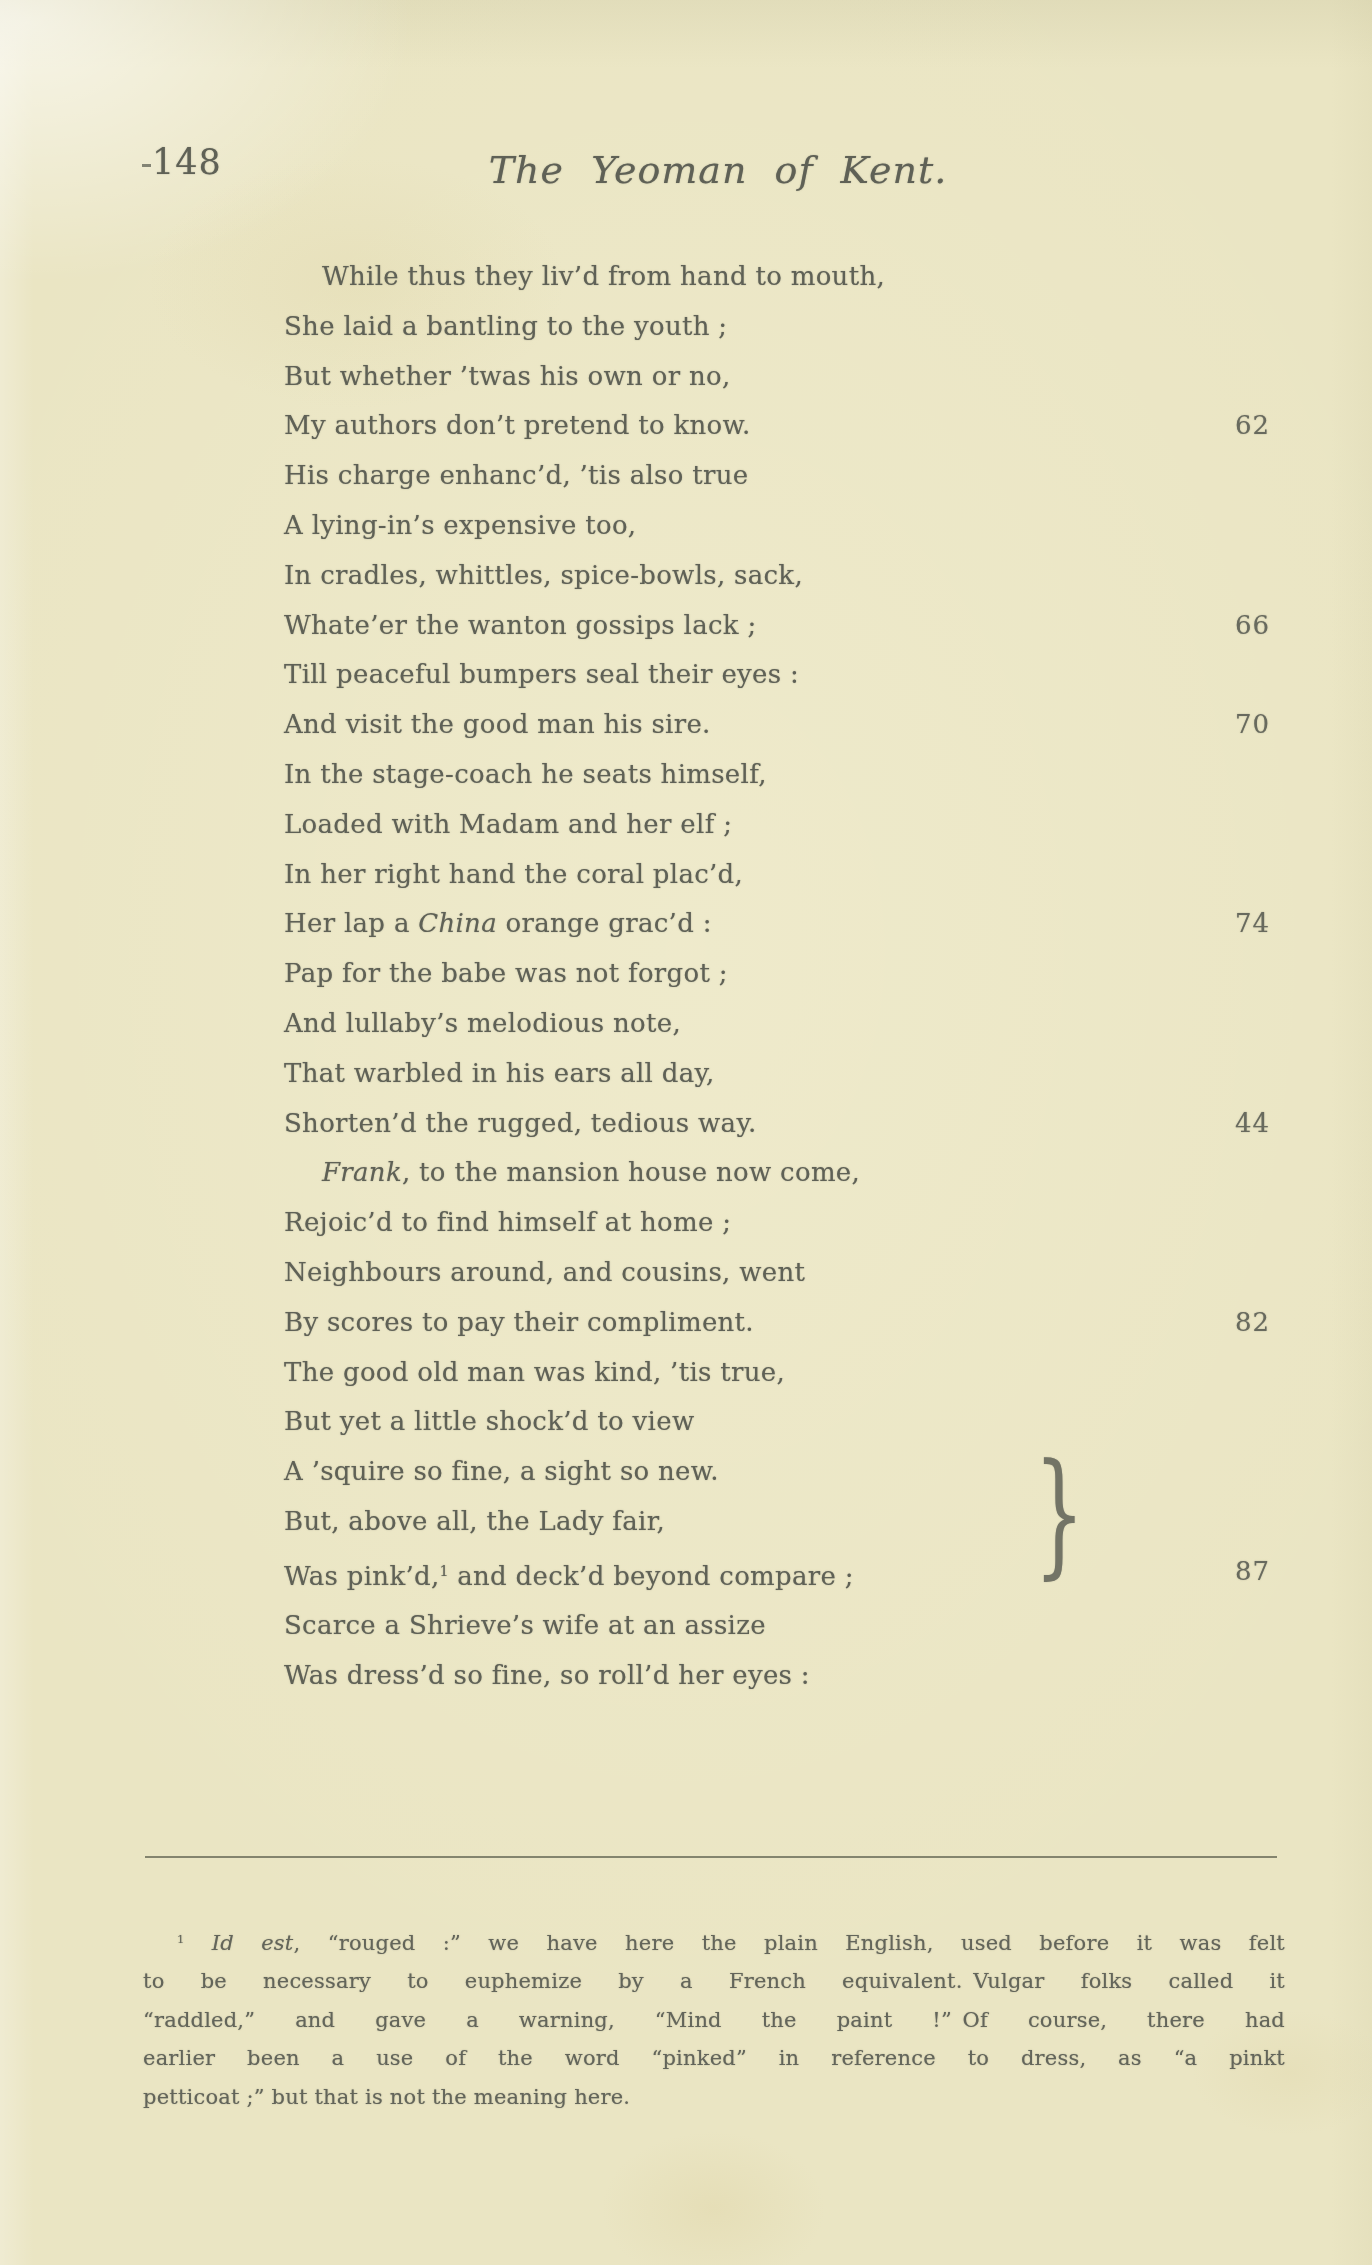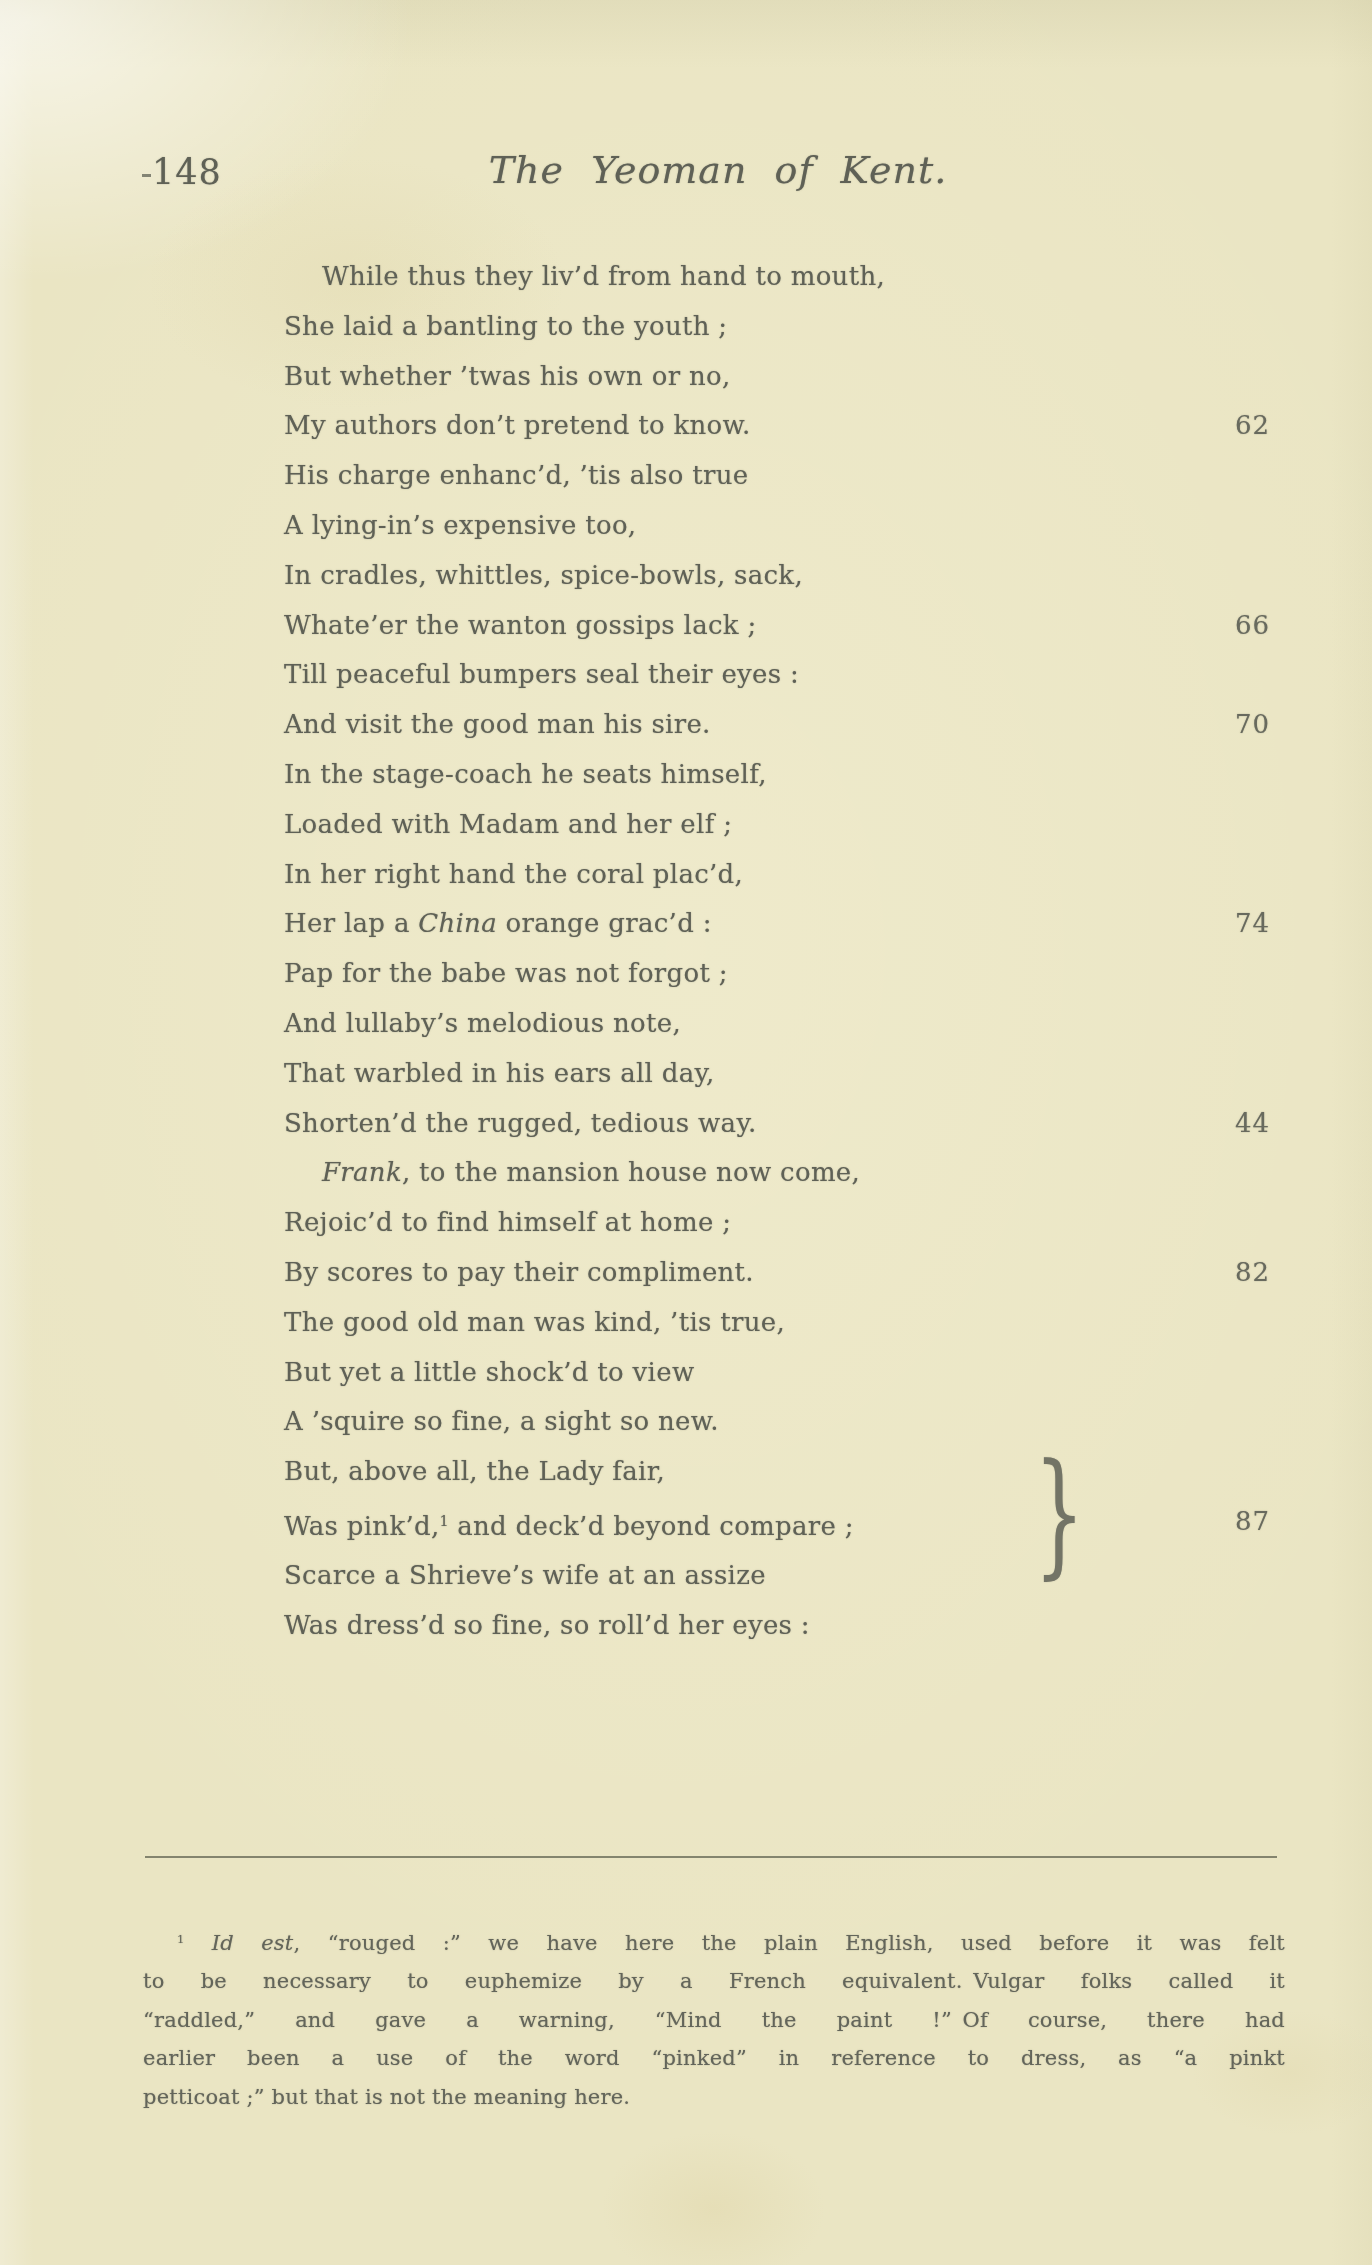--- a/index.html
+++ b/index.html
@@ -15,21 +15,21 @@
       linear-gradient(180deg, rgba(200,196,158,0.28) 0%, rgba(200,196,158,0) 3%),
       linear-gradient(90deg, rgba(255,255,255,0.25) 0%, rgba(255,255,255,0) 2.5%),
       linear-gradient(270deg, rgba(215,210,172,0.25) 0%, rgba(215,210,172,0) 3%);
     font-family:"DejaVu Serif", "Liberation Serif", serif;
     color:#5f6156;
   }
   .soft{ text-shadow:0 0 1.3px rgba(95,97,86,0.55); }
 
   
   .pgnum{
-    position:absolute; left:142px; top:152px;
+    position:absolute; left:142px; top:142px;
     font-size:35px; letter-spacing:1px;
   }
   .pgnum::before{
     content:""; display:inline-block; width:9px; height:3px;
     background:#5f6156; opacity:.75; vertical-align:7px; margin-right:1px;
   }
   .htitle{
     position:absolute; left:0; right:0; top:148px; text-align:center;
     transform:translateX(32px);
     font-size:38px; font-style:italic; word-spacing:14px; letter-spacing:1px;
@@ -92,20 +92,21 @@
     <div class="pline"><span>In the stage-coach he seats himself,</span></div>
     <div class="pline"><span>Loaded with Madam and her elf ;</span></div>
     <div class="pline"><span>In her right hand the coral plac’d,</span></div>
     <div class="pline"><span>Her lap a </span><span class="it">China</span><span> orange grac’d :</span><span class="lnum">74</span></div>
     <div class="pline"><span>Pap for the babe was not forgot ;</span></div>
     <div class="pline"><span>And lullaby’s melodious note,</span></div>
     <div class="pline"><span>That warbled in his ears all day,</span></div>
     <div class="pline"><span>Shorten’d the rugged, tedious way.</span><span class="lnum">44</span></div>
     <div class="pline indent"><span class="it">Frank</span><span>, to the mansion house now come,</span></div>
     <div class="pline"><span>Rejoic’d to find himself at home ;</span></div>
+    <div class="pline"><span>Neighbours around, and cousins, went</span></div>
     <div class="pline"><span>By scores to pay their compliment.</span><span class="lnum">82</span></div>
     <div class="pline"><span>The good old man was kind, ’tis true,</span></div>
     <div class="pline"><span>But yet a little shock’d to view</span></div>
     <div class="pline"><span>A ’squire so fine, a sight so new.</span></div>
     <div class="pline"><span>But, above all, the Lady fair,</span></div>
     <div class="pline"><span>Was pink’d,</span><span class="sup">1</span><span> and deck’d beyond compare ;</span><span class="lnum">87</span></div>
     <div class="pline"><span>Scarce a Shrieve’s wife at an assize</span></div>
     <div class="pline"><span>Was dress’d so fine, so roll’d her eyes :</span></div>
   </div>
 

